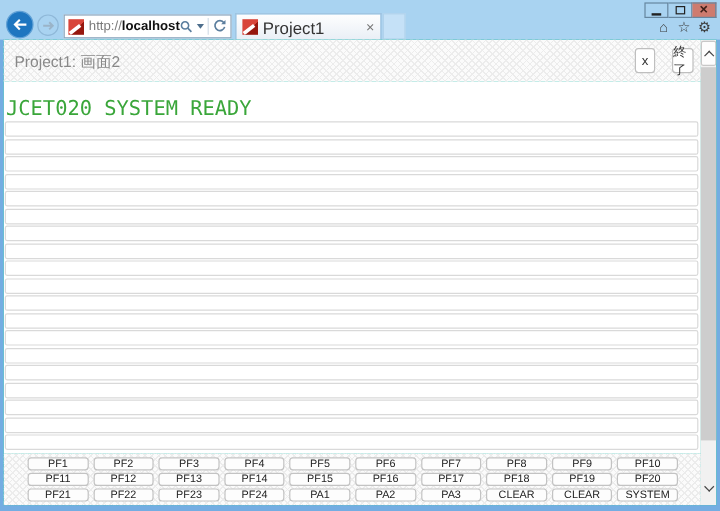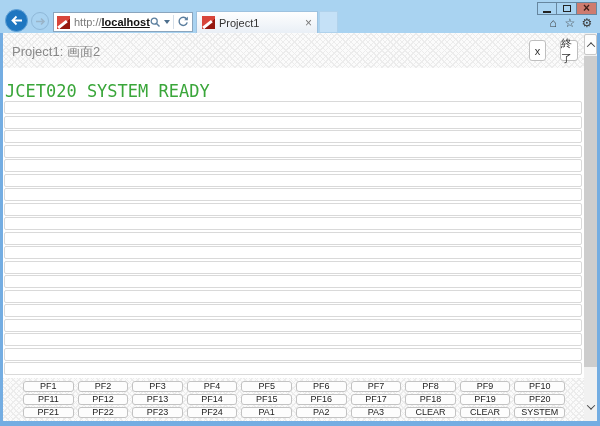--- a/index.html
+++ b/index.html
@@ -20,31 +20,31 @@
 
   .address-bar {
     position:absolute; left:53px; top:12px; width:140px; height:20px;
     background:#fff; border:1px solid #8aa5bd; display:flex; align-items:center; padding:0 3px;
   }
   .favicon { position:relative; width:13px; height:13px; flex:0 0 13px;
     background:linear-gradient(135deg,#d8453a 0 58%,#96170e 58%); overflow:hidden; }
   .favicon::after { content:""; position:absolute; left:0px; top:7px; width:11px; height:3px;
     background:#fff; transform:rotate(-38deg); }
   .url-text { flex:1 1 auto; overflow:hidden; white-space:nowrap; font-size:11px; color:#7a7a7a; margin-left:4px; }
-  .url-text .host { color:#111; font-weight:bold;text-decoration:underline; }
+  .url-text .host { color:#111; font-weight:bold; }
   .addr-icons { display:flex; align-items:center; gap:3px; flex:0 0 auto; }
   .caret-down { width:0; height:0; border-left:3px solid transparent; border-right:3px solid transparent; border-top:4px solid #4d6e8c; }
   .addr-sep { width:1px; height:14px; background:#d4dee8; }
 
   .tab {
     position:absolute; left:196px; top:11px; width:122px; height:22px;
     background:linear-gradient(#fefefe,#e9eff6); border:1px solid #9ec2df; border-bottom:none;
     display:flex; align-items:center; padding:0 5px; gap:4px;
   }
-  .tab-title { flex:1; font-size:11px; color:#333; overflow:hidden; white-space:nowrap; }
+  .tab-title { flex:1; font-size:14px; color:#333; overflow:hidden; white-space:nowrap; }
   .tab-close { font-size:12px; color:#777; line-height:10px; cursor:default; }
   .newtab-btn { position:absolute; left:319px; top:11px; width:19px; height:22px; background:#c5e1f7; border:1px solid #b0d2ec; }
 
   .win-controls { position:absolute; right:3px; top:2px; display:flex; }
   .win-btn { width:20px; height:13px; border:1px solid #66869f; display:flex; align-items:center; justify-content:center; background:transparent; }
   .win-btn + .win-btn { border-left:none; }
   .min-glyph { width:8px; height:2px; background:#222; margin-top:6px; }
   .max-glyph { width:8px; height:7px; border:1.5px solid #222; }
   .close-btn { background:#ce7b6f; }
   .close-glyph { font-size:12px; font-weight:bold; color:#40201a; line-height:11px; }

